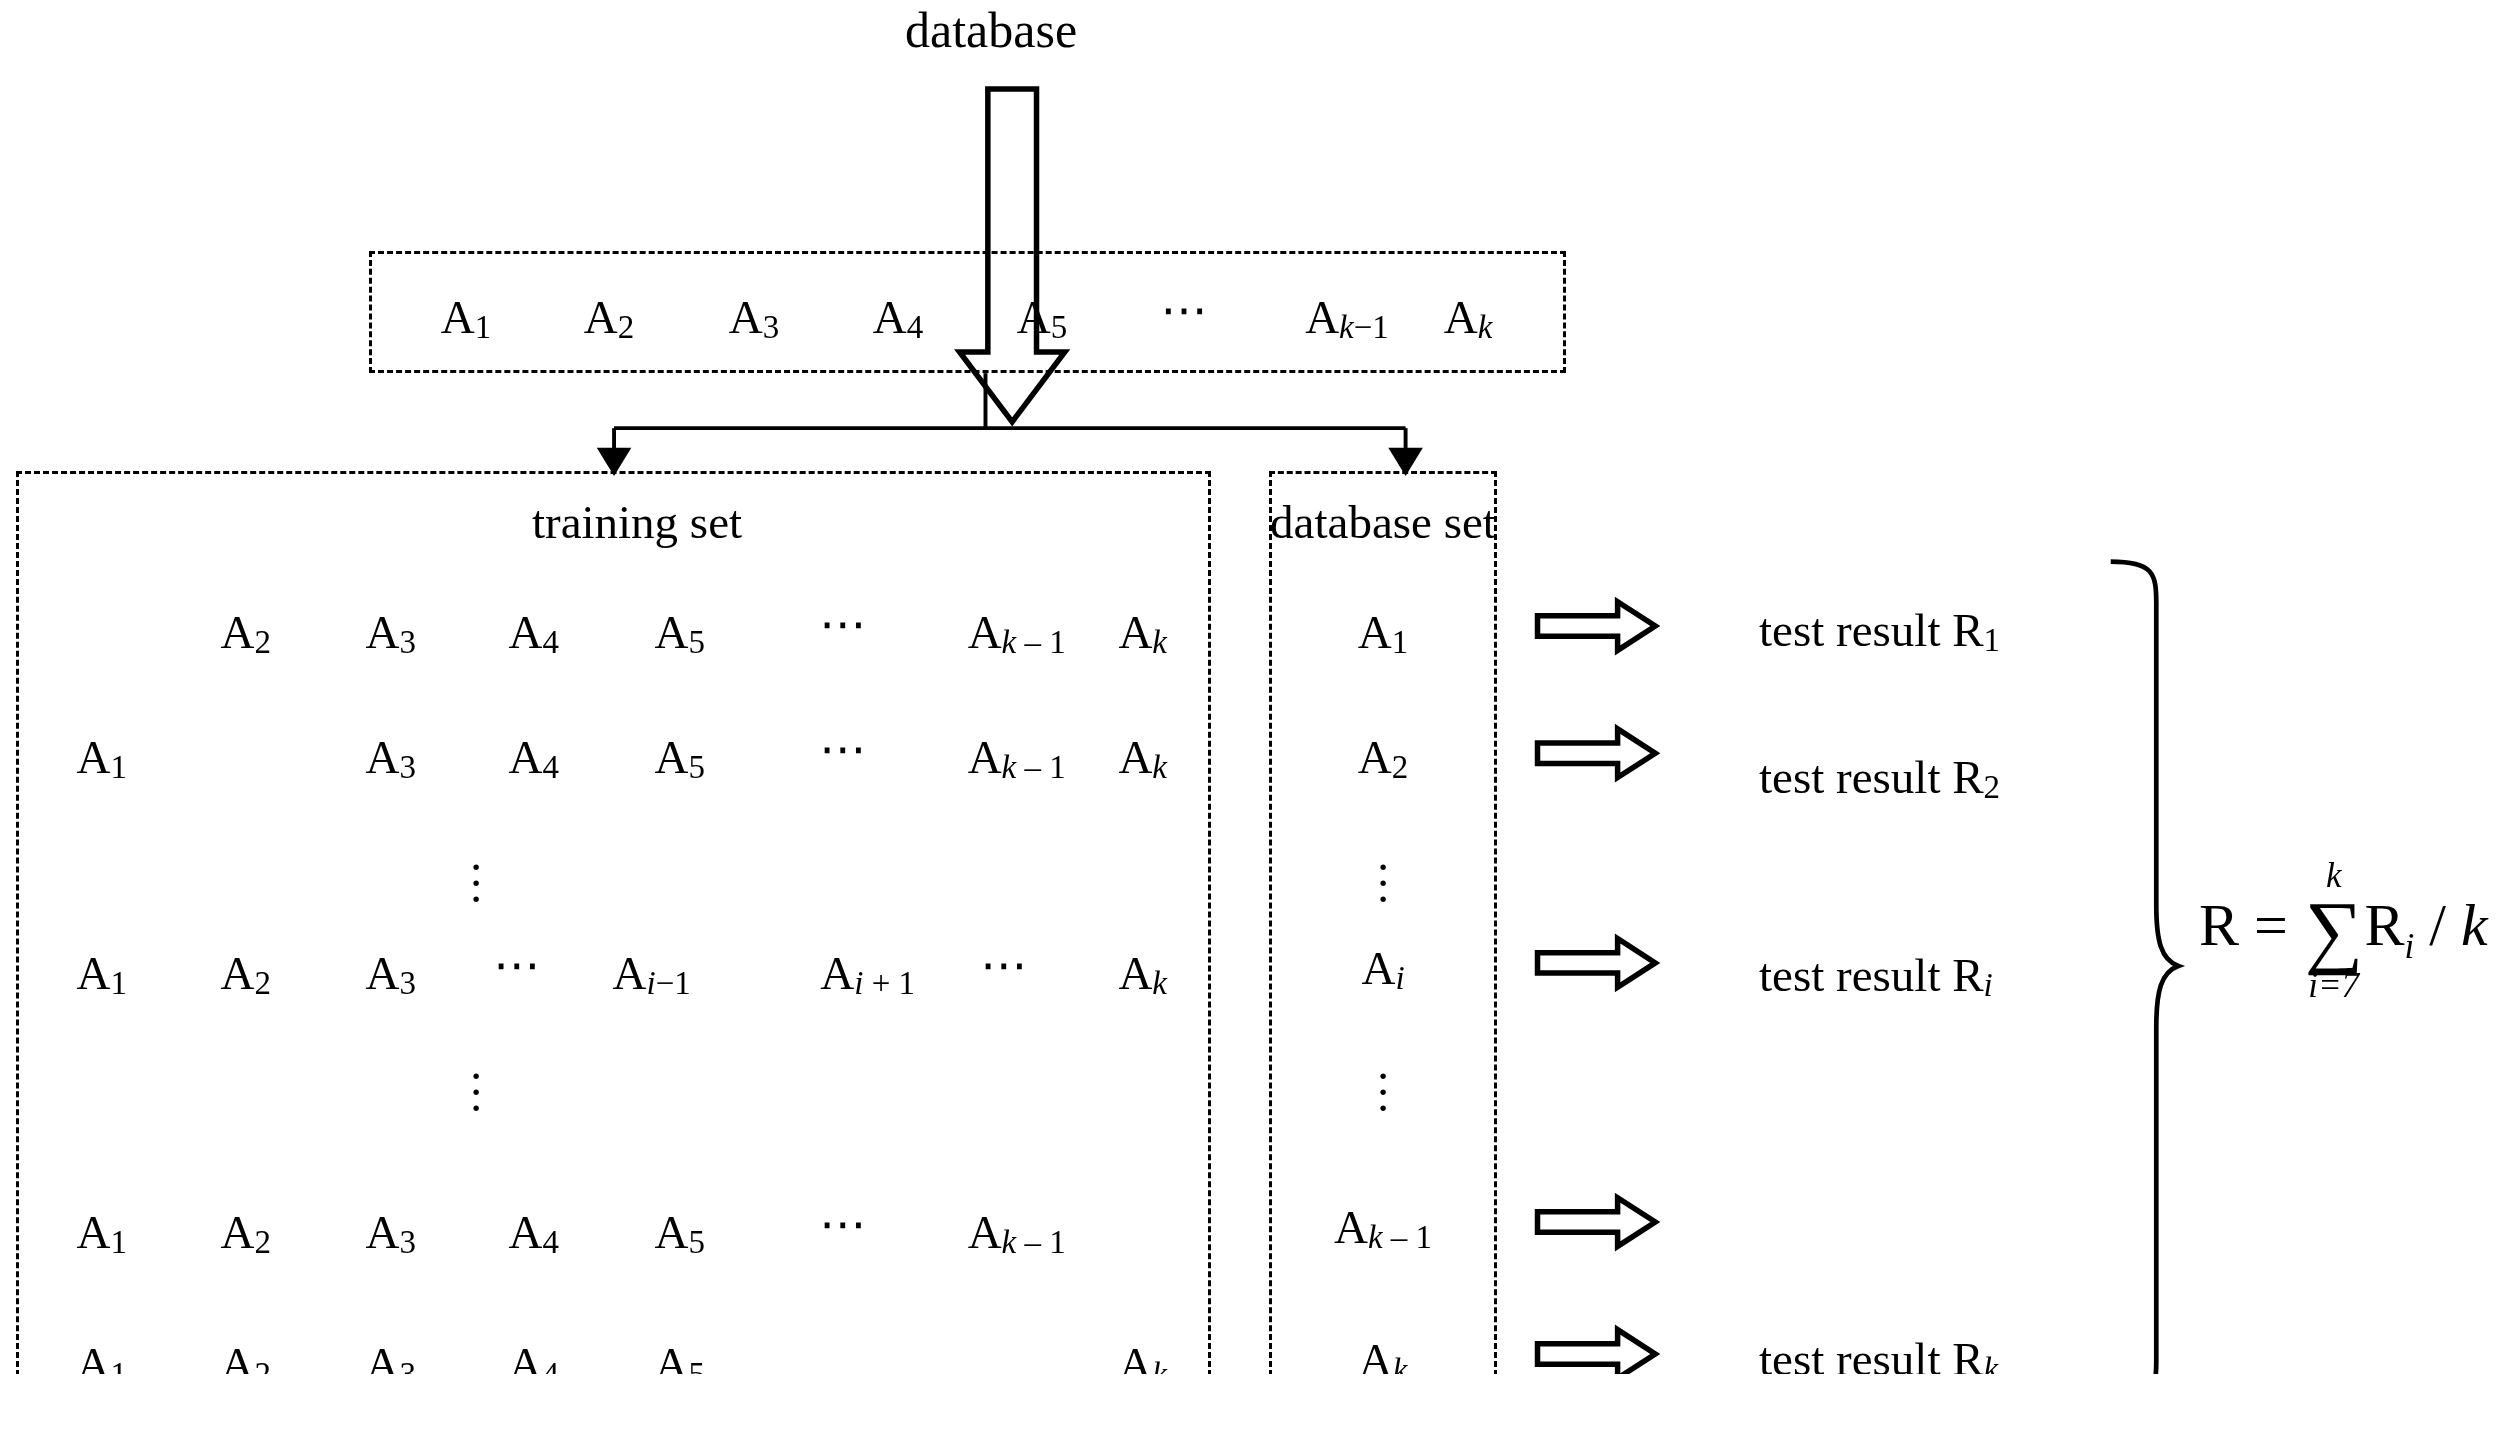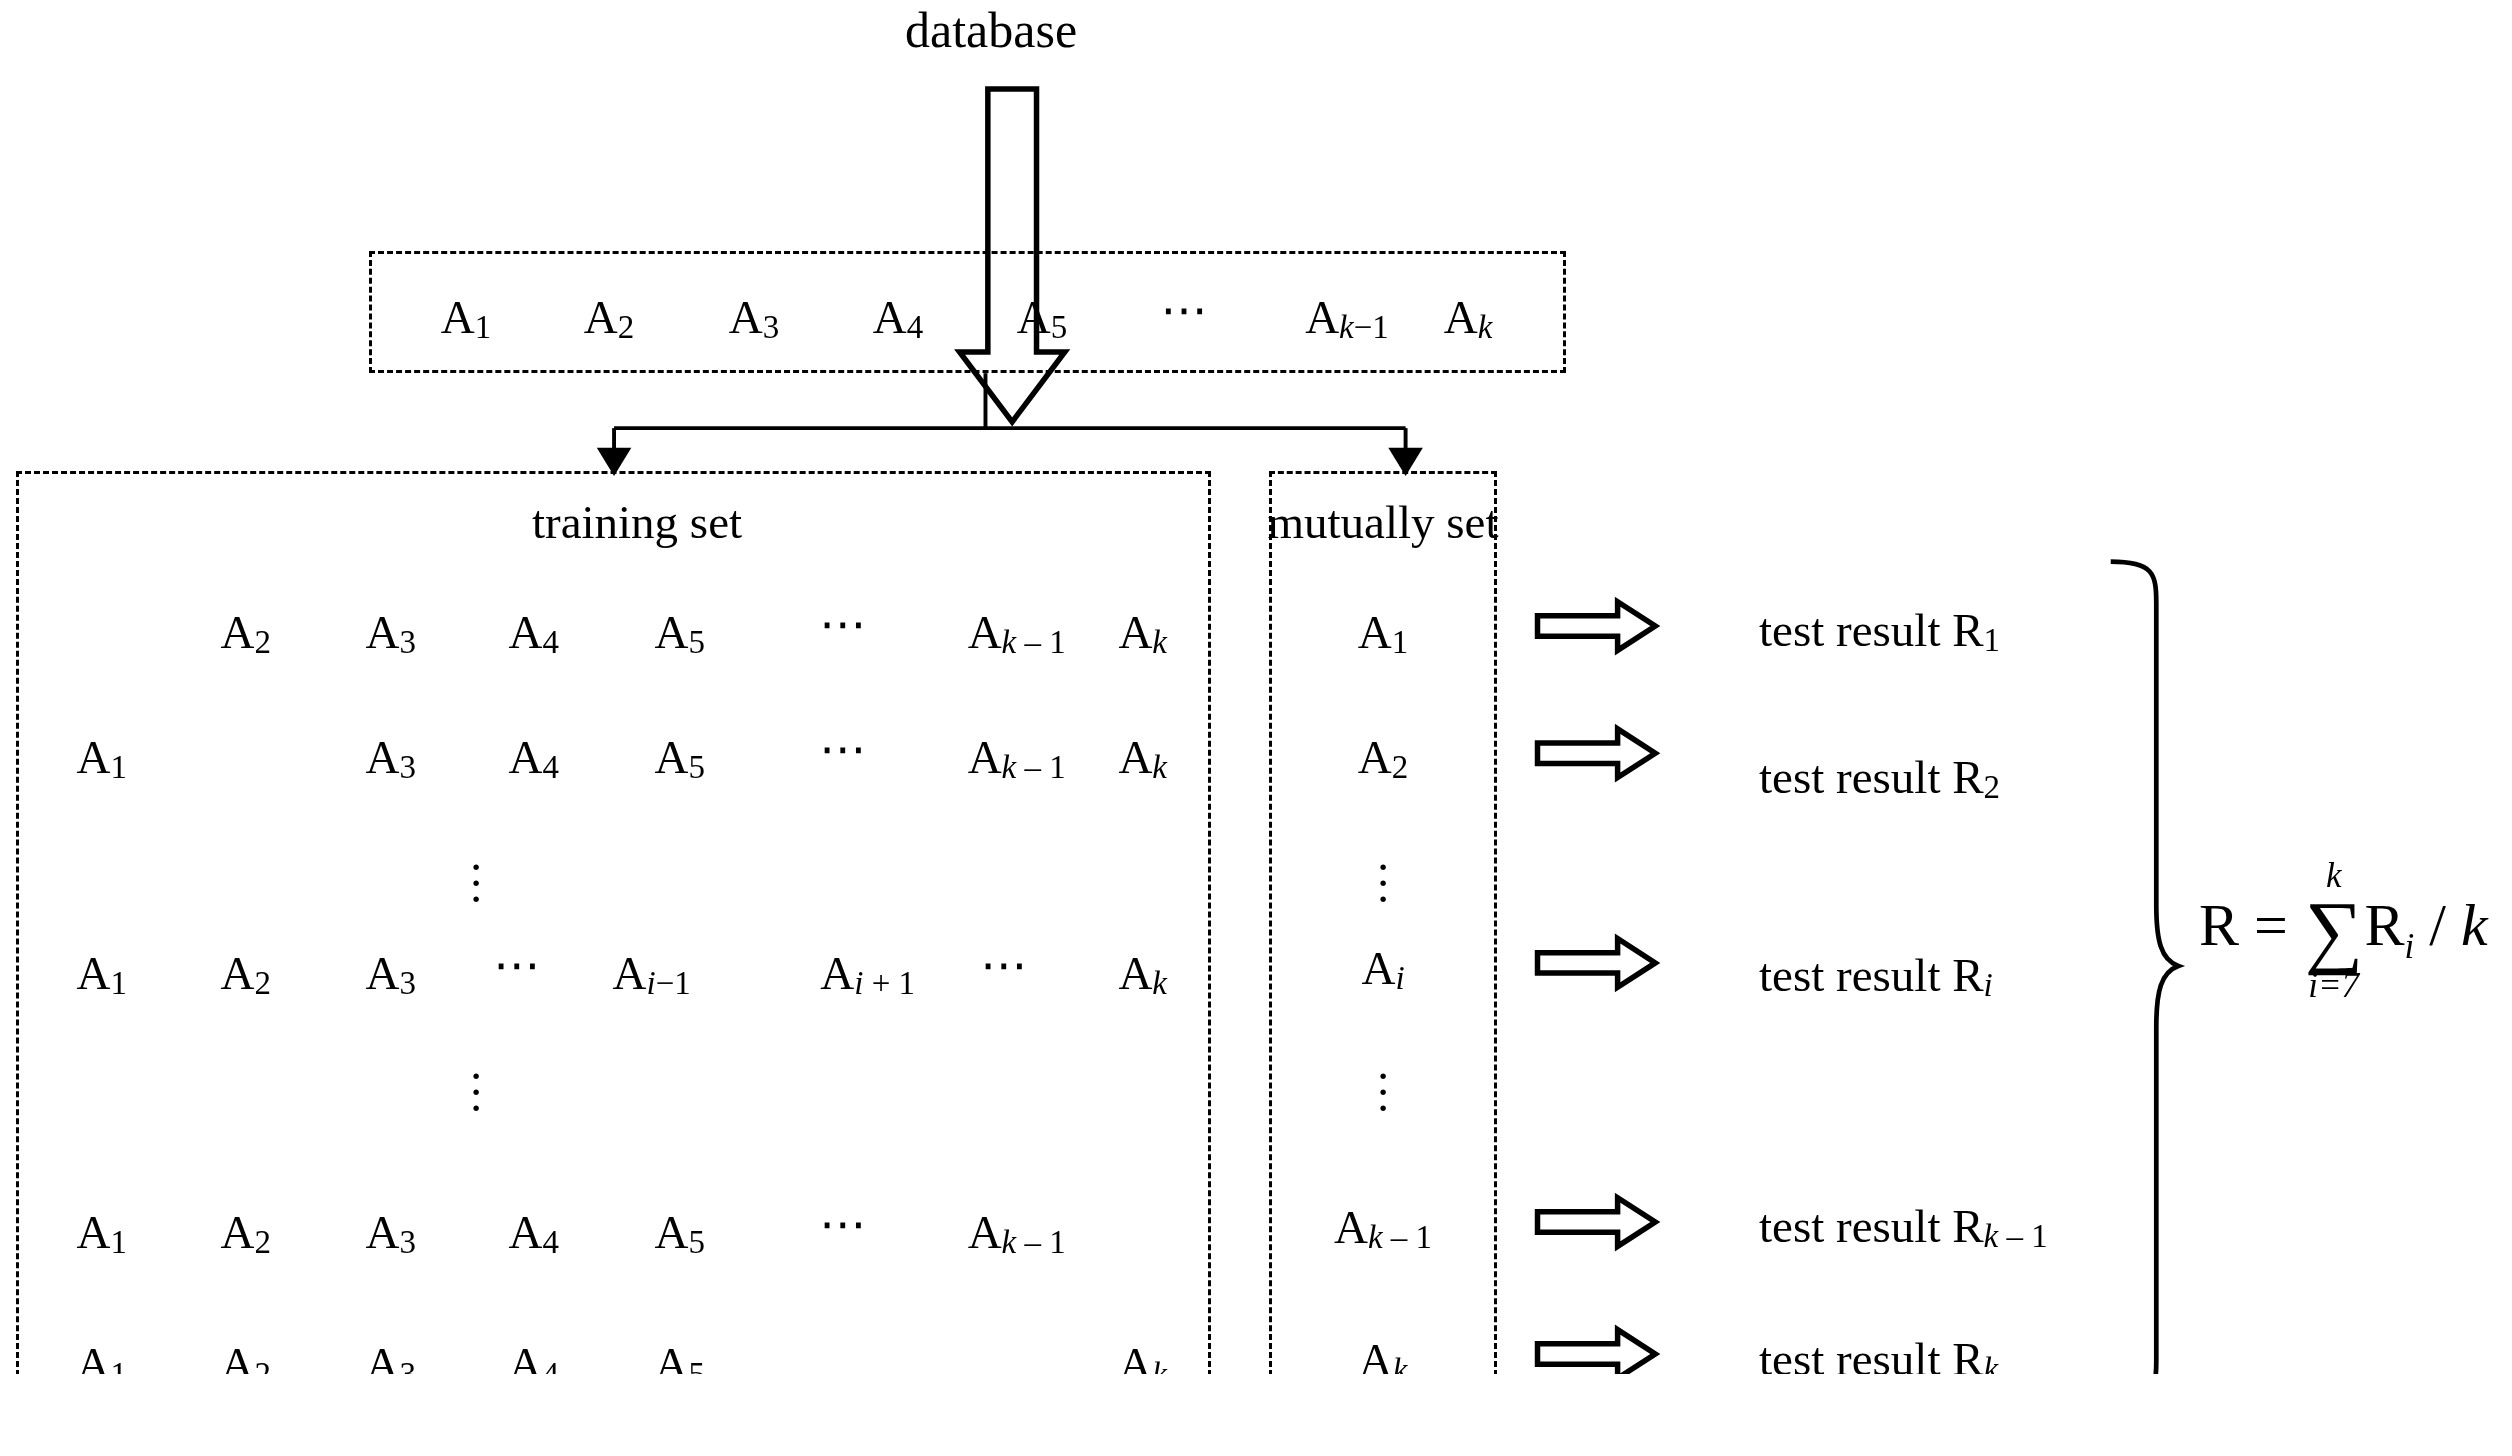--- a/index.html
+++ b/index.html
@@ -288,21 +288,21 @@
     <span class="cell" style="left:86px;">A<span class="sub">1</span></span>
     <span class="cell" style="left:230px;">A<span class="sub">2</span></span>
     <span class="cell" style="left:375px;">A<span class="sub">3</span></span>
     <span class="cell" style="left:518px;">A<span class="sub">4</span></span>
     <span class="cell" style="left:664px;">A<span class="sub">5</span></span>
     <span class="cell" style="left:1127px;">A<span class="sub ital">k</span></span>
   </div>
 
   <div class="abs dashed-box" id="testing-box"></div>
 
-  <div class="abs txt" id="testing-title">mutually set</div>
+  <div class="abs txt" id="testing-title">database set</div>
 
   <span class="test-cell" style="top:605px;">A<span class="sub">1</span></span>
   <span class="test-cell" style="top:730px;">A<span class="sub">2</span></span>
 
   <div class="vdots" style="left:1383px; top:847px;">
     <span>.</span>
     <span>.</span>
     <span>.</span>
   </div>
 
@@ -316,20 +316,19 @@
 
   <span class="test-cell" style="top:1200px;">A<span class="sub ital">k</span><span class="sub">&nbsp;–&nbsp;1</span></span>
   <span class="test-cell" style="top:1333px;">A<span class="sub ital">k</span></span>
 
   <span class="result-label" style="top:603px;"><span>test result R</span><span class="sub">1</span></span>
 
   <span class="result-label" style="top:750px;"><span>test result R</span><span class="sub">2</span></span>
 
   <span class="result-label" style="top:948px;"><span>test result R</span><span class="sub ital">i</span></span>
 
-  <span class="result-label" style="top:1199px;"><span>test result R</span><span class="sub ital">k</span><span class="sub">&nbsp;–&nbsp;1</span></span>
 
   <span class="result-label" style="top:1332px;"><span>test result R</span><span class="sub ital">k</span></span>
 
   <div id="formula"><span>R</span>&nbsp;<span>=</span>&nbsp;<span class="sigma"><span class="lim-top">k</span><span class="big">∑</span><span class="lim-bot">i=7</span></span><span>R</span><span class="rsub">i</span>&nbsp;<span>/</span>&nbsp;<span class="ital">k</span></div>
 
 </div>
 
 
 </body></html>

